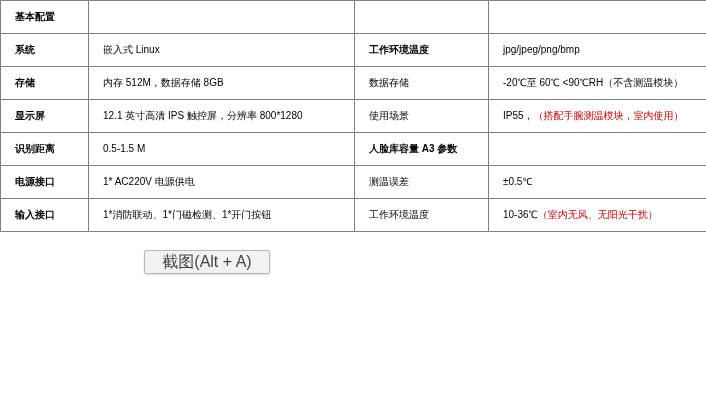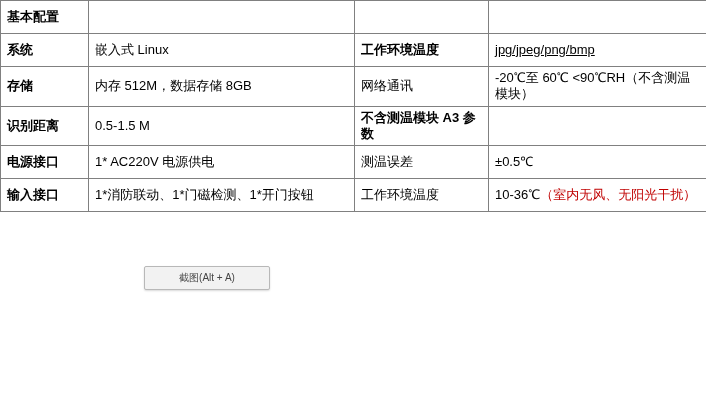--- a/index.html
+++ b/index.html
@@ -19,42 +19,42 @@
     border-collapse: collapse;
     width: 706px;
     table-layout: fixed;
   }
   #spec-table col.c0 { width: 88px; }
   #spec-table col.c1 { width: 266px; }
   #spec-table col.c2 { width: 134px; }
   #spec-table col.c3 { width: 218px; }
   #spec-table td {
     border: 1px solid #808080;
-    padding: 3px 6px;
+    padding: 3px 14px;
     vertical-align: middle;
     height: 26px;
-    font-size: 13px;
+    font-size: 10px;
     line-height: 1.25;
     word-break: break-word;
   }
   .bold { font-weight: bold; }
   .red { color: #c00000; }
-  .underline { text-decoration: underline; }
+  .underline { }
   
   #capture-hint {
     position: absolute;
     left: 144px;
-    top: 266px;
+    top: 250px;
     width: 124px;
     height: 22px;
     background: #f2f2f2;
     border: 1px solid #b8b8b8;
     border-radius: 2px;
     color: #444444;
-    font-size: 10px;
+    font-size: 16px;
     display: flex;
     align-items: center;
     justify-content: center;
     box-shadow: 0 1px 2px rgba(0,0,0,0.15);
   }
 </style>
 </head>
 <body>
 
 <table id="spec-table">
@@ -73,27 +73,33 @@
       </tr>
       <tr>
         <td class="bold">系统</td>
         <td>嵌入式 Linux</td>
         <td class="bold">工作环境温度</td>
         <td class="underline">jpg/jpeg/png/bmp</td>
       </tr>
       <tr>
         <td class="bold">存储</td>
         <td>内存 512M，数据存储 8GB</td>
-        <td>网络通讯</td>
+        <td>数据存储</td>
         <td>-20℃至 60℃   &lt;90℃RH（不含测温模块）</td>
+      </tr>
+      <tr>
+        <td class="bold">显示屏</td>
+        <td>12.1 英寸高清 IPS 触控屏，分辨率 800*1280</td>
+        <td>使用场景</td>
+        <td>IP55，<span class="red">（搭配手腕测温模块，室内使用）</span></td>
       </tr>
       <tr>
         <td class="bold">识别距离</td>
         <td>0.5-1.5 M</td>
-        <td class="bold">不含测温模块 A3 参数</td>
+        <td class="bold">人脸库容量 A3 参数</td>
         <td></td>
       </tr>
       <tr>
         <td class="bold">电源接口</td>
         <td>1* AC220V 电源供电</td>
         <td>测温误差</td>
         <td>±0.5℃</td>
       </tr>
       <tr>
         <td class="bold">输入接口</td>

